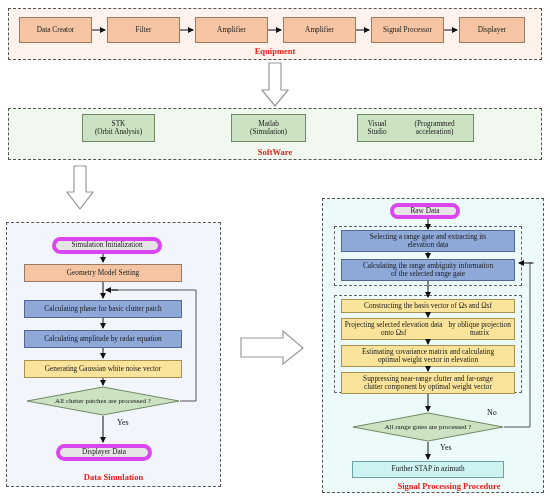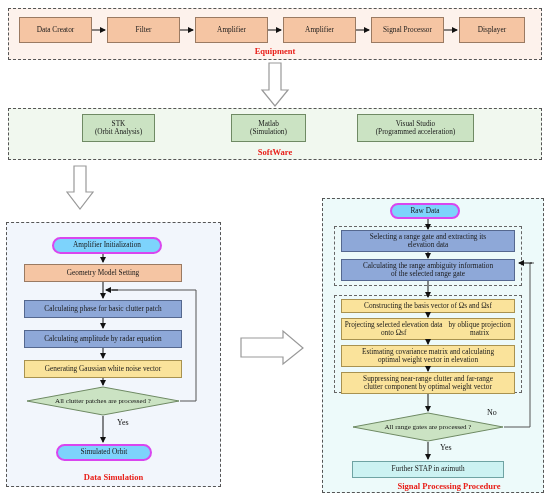--- a/index.html
+++ b/index.html
@@ -21,21 +21,21 @@
     text-align:center;line-height:1.12;
     font-size:7.3px;
     font-family:"Liberation Serif","DejaVu Serif",serif;
     color:#1a1a1a;
   }
   .n-orange{background:#f5c5a3;border:1px solid #9a7a62;}
   .n-green{background:#cbe3c3;border:1px solid #6f8a64;text-align:center;}
   .n-blue{background:#8ea8d8;border:1px solid #55688f;}
   .n-yellow{background:#fae39b;border:1px solid #a89250;}
   .n-cyan{background:#ccf2f2;border:1px solid #6fa3a3;}
-  .n-pill{border-radius:999px;background:#7dd3fc;border:2px solid #d946ef;}
+  .n-pill{border-radius:999px;background:#e5e5e5;border:4px solid #d946ef;}
   .diamond-wrap{position:absolute;}
   .lbl{
     position:absolute;font-size:8px;
     font-family:"Liberation Serif","DejaVu Serif",serif;color:#111;
   }
   svg.overlay{position:absolute;left:0;top:0;width:550px;height:500px;pointer-events:none;}
 </style>
 </head>
 <body>
 
@@ -64,30 +64,30 @@
 <div class="panel dash-panel" style="left:8px;top:108px;width:534px;height:52px;background:#f1f8ef;">
 </div>
 <div class="node n-green" style="left:82px;top:114px;width:73px;height:28px;flex-direction:column;">
   <span>STK</span>
   <span>(Orbit Analysis)</span>
 </div>
 <div class="node n-green" style="left:231px;top:114px;width:75px;height:28px;flex-direction:column;">
   <span>Matlab</span>
   <span>(Simulation)</span>
 </div>
-<div class="node n-green" style="left:357px;top:114px;width:117px;height:28px;flex-direction:column;">
+<div class="node n-green" style="left:357px;top:114px;width:117px;height:28px;flex-direction:row;">
   <span>Visual Studio</span>
   <span>(Programmed acceleration)</span>
 </div>
 <div class="sec-label" style="left:0;top:147px;">SoftWare</div>
 
 <div class="panel dash-panel" style="left:6px;top:222px;width:215px;height:265px;background:#f2f6fc;">
 </div>
 <div class="node n-pill" style="left:52px;top:237px;width:110px;height:17px;border-radius:9px;">
-  <span>Amplifier Initialization</span>
+  <span>Simulation Initialization</span>
 </div>
 <div class="node n-orange" style="left:24px;top:264px;width:158px;height:18px;">
   <span>Geometry Model Setting</span>
 </div>
 <div class="node n-blue" style="left:24px;top:300px;width:158px;height:18px;">
   <span>Calculating phase for basic clutter patch</span>
 </div>
 <div class="node n-blue" style="left:24px;top:330px;width:158px;height:18px;">
   <span>Calculating amplitude by radar equation</span>
 </div>
@@ -96,21 +96,21 @@
 </div>
 
 <div class="diamond-wrap" style="left:26px;top:386px;width:154px;height:30px;">
   <svg width="154" height="30" style="position:absolute;left:0;top:0;">
     <polygon points="1,15 77,1 153,15 77,29" fill="#cbe3c3" stroke="#6f8a64" stroke-width="1"></polygon>
   </svg>
   <div style="position:absolute;left:0;top:0;width:154px;height:30px;display:flex;align-items:center;justify-content:center;font-size:7px;">All clutter patches are processed ?</div>
 </div>
 <div class="lbl" style="left:117px;top:418px;">Yes</div>
 <div class="node n-pill" style="left:56px;top:444px;width:96px;height:17px;border-radius:9px;">
-  <span>Simulated Orbit</span>
+  <span>Displayer Data</span>
 </div>
 <div class="sec-label" style="left:6px;top:472px;width:215px;">Data Simulation</div>
 
 <div class="panel dash-panel" style="left:322px;top:198px;width:222px;height:295px;background:#edfafa;">
 </div>
 <div class="node n-pill" style="left:390px;top:203px;width:70px;height:16px;border-radius:8px;">
   <span>Raw Data</span>
 </div>
 
 <div class="panel dash-panel" style="left:334px;top:226px;width:188px;height:60px;border:1.2px dashed #666;background:transparent;"></div>

